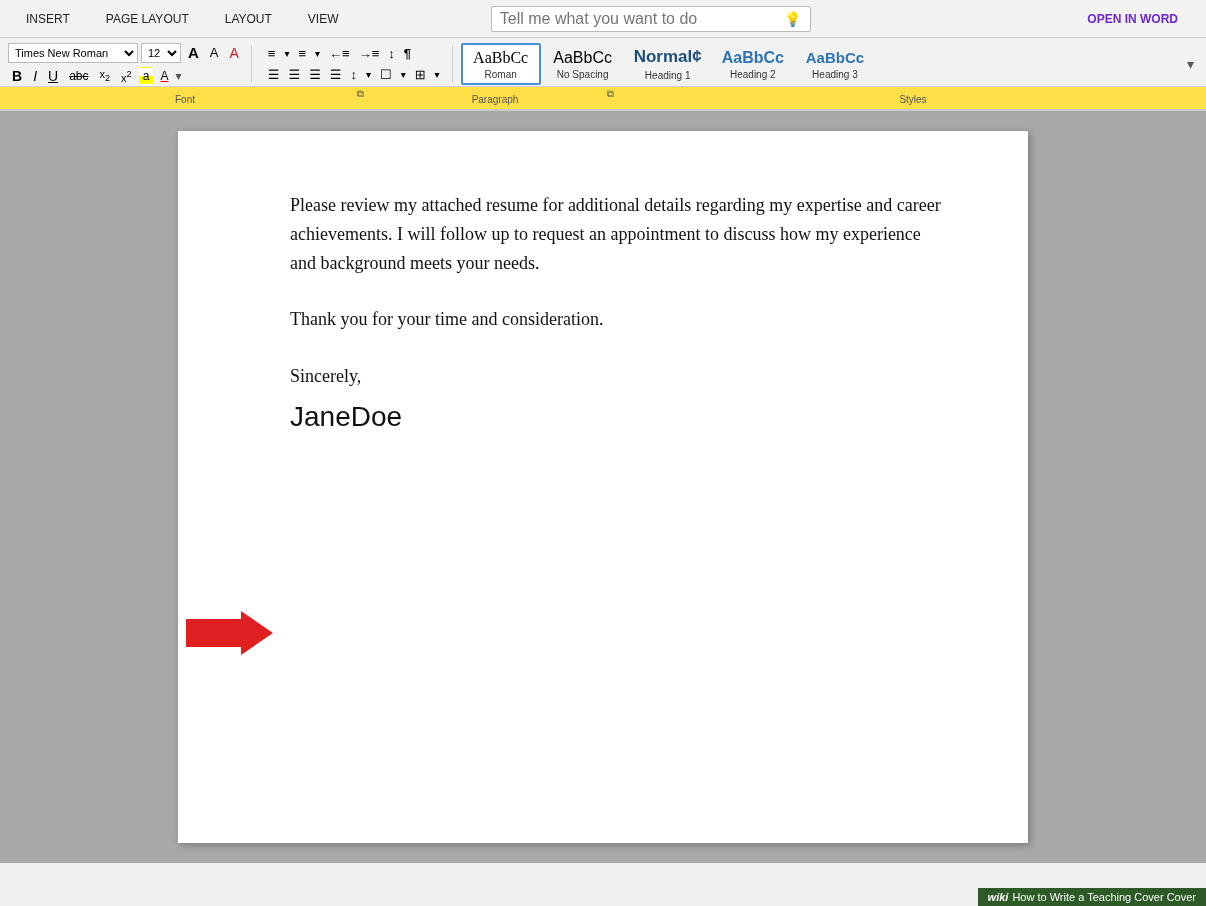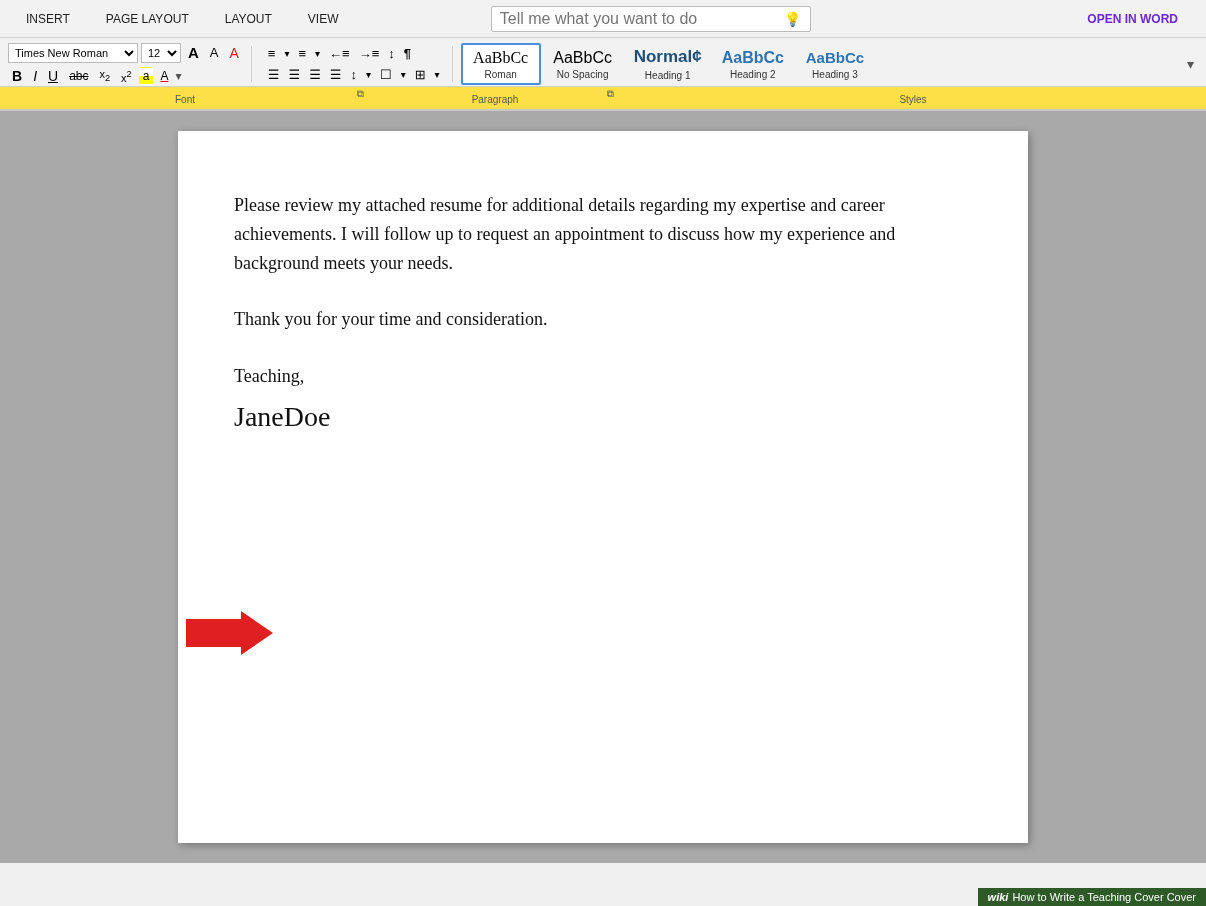--- a/index.html
+++ b/index.html
@@ -189,21 +189,21 @@
       overflow-y: auto;
       height: calc(906px - 38px - 88px - 28px);
       display: flex;
       justify-content: center;
     }
 
     .page {
       background: white;
       width: 850px;
       min-height: 600px;
-      padding: 60px 80px 60px 56px;
+      padding: 60px 80px 60px 112px;
       box-shadow: 2px 2px 8px rgba(0,0,0,0.3);
       position: relative;
     }
 
     .doc-text {
       font-family: 'Times New Roman', Times, serif;
       font-size: 18px;
       line-height: 1.6;
       color: #111;
     }
@@ -211,21 +211,21 @@
     .doc-paragraph {
       margin-bottom: 28px;
     }
 
     .signature-area {
       margin-top: 10px;
       position: relative;
     }
 
     .signature-script {
-      font-family: Liberation Serif, serif;
+      font-family: Liberation Sans, sans-serif;
       font-size: 28px;
       color: #111;
       margin: 4px 0 2px 0;
     }
 
     
     .footer-bar {
       position: fixed;
       bottom: 0;
       right: 0;
@@ -378,21 +378,21 @@
     </div>
 
     <div class="doc-text">
       <div class="doc-paragraph">
         <span>Please review my attached resume for additional details regarding my expertise and career achievements. I will follow up to request an appointment to discuss how my experience and background meets your needs.</span>
       </div>
       <div class="doc-paragraph">
         <span>Thank you for your time and consideration.</span>
       </div>
       <div class="signature-area">
-        <div>Teaching,</div>
+        <div>Sincerely,</div>
         <div class="signature-script">JaneDoe</div>
       </div>
     </div>
   </div>
 </div>
 
 <div class="footer-bar">
   <span class="footer-wiki">wiki</span>
   <span class="footer-title">How to Write a Teaching Cover Cover</span>
 </div>

